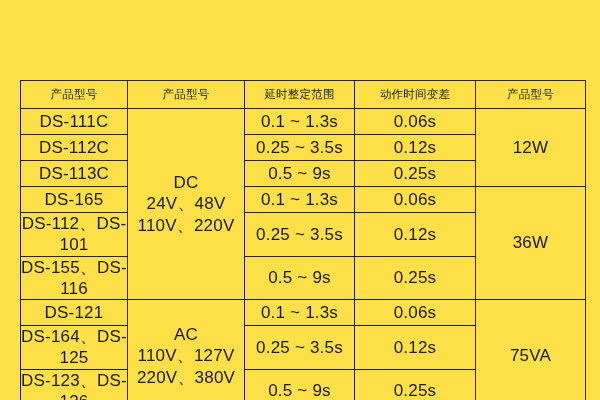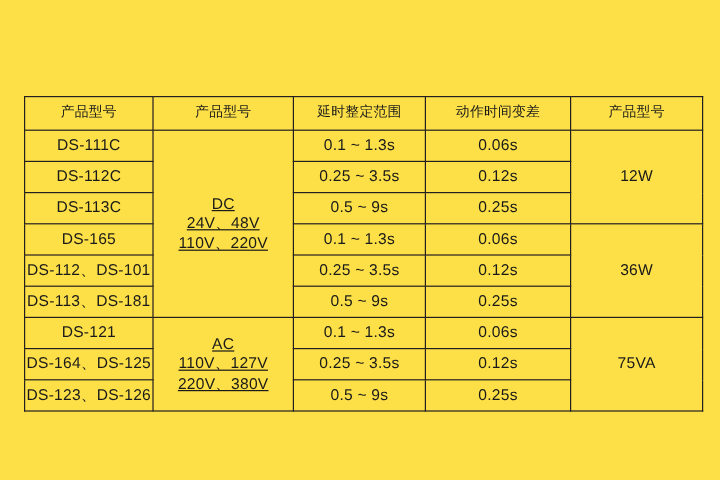--- a/index.html
+++ b/index.html
@@ -25,40 +25,39 @@
     top: 80px;
     width: 560px;
     border-collapse: collapse;
     table-layout: fixed;
   }
   #spec-table td, #spec-table th {
     border: 1px solid #231f20;
     text-align: center;
     vertical-align: middle;
     font-weight: normal;
-    font-size: 13px;
+    font-size: 17px;
     color: #1a1a1a;
     padding: 0;
     height: 25px;
     line-height: 1.25;
     letter-spacing: 0.2px;
   }
   #spec-table thead td {
     height: 27px;
     font-size: 11.5px;
   }
   .col-model   { width: 106px; }
   .col-voltage { width: 116px; }
   .col-range   { width: 109px; }
   .col-dev     { width: 120px; }
   .col-power   { width: 109px; }
   .voltage-cell {
     line-height: 1.75;
     font-size: 11px;
-    text-decoration: underline;
   }
   .voltage-cell span {
     display: block;
   }
   .thick-top {
     border-top-width: 1px;
     margin-top: 33px;
   }
 </style>
 </head>
@@ -104,21 +103,21 @@
         <td>0.1 ~ 1.3s</td>
         <td>0.06s</td>
         <td rowspan="3">36W</td>
       </tr>
       <tr>
         <td>DS-112、DS-101</td>
         <td>0.25 ~ 3.5s</td>
         <td>0.12s</td>
       </tr>
       <tr>
-        <td>DS-113、DS-181</td>
+        <td>DS-155、DS-116</td>
         <td>0.5 ~ 9s</td>
         <td>0.25s</td>
       </tr>
 
       <tr>
         <td class="thick-top">DS-121</td>
         <td class="voltage-cell thick-top" rowspan="3">
           <span>AC</span>
           <span>110V、127V</span>
           <span>220V、380V</span>

